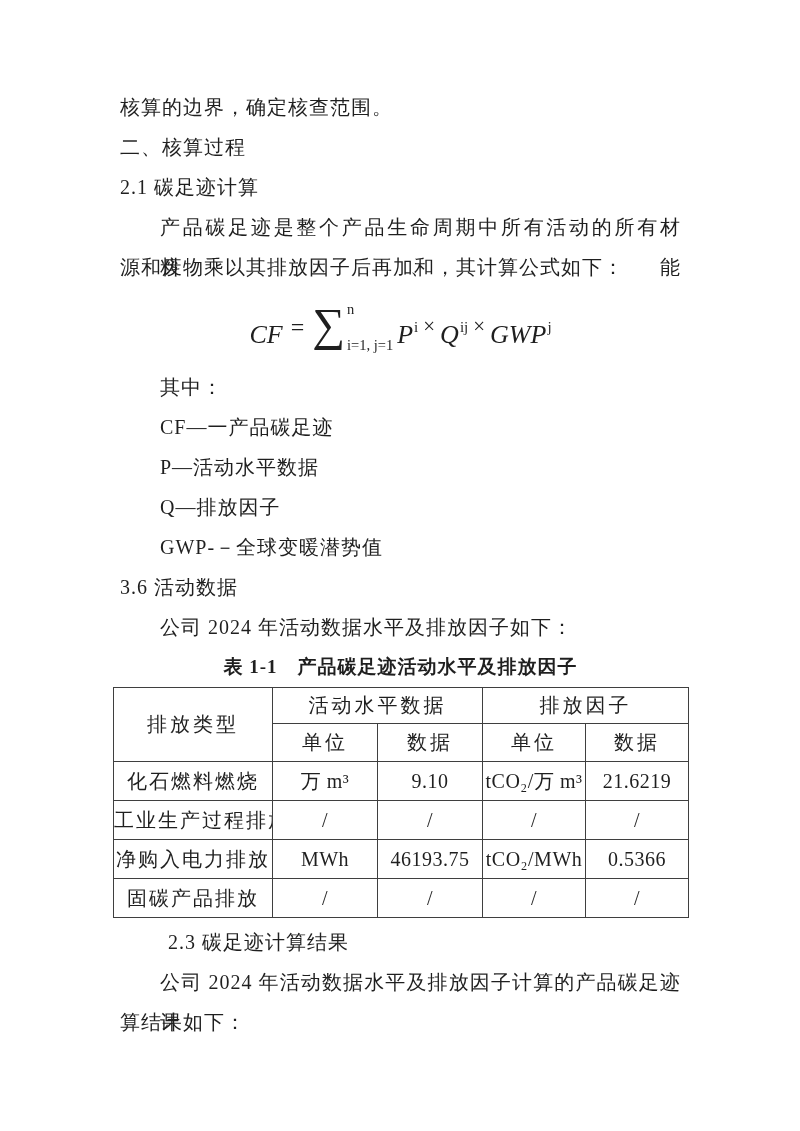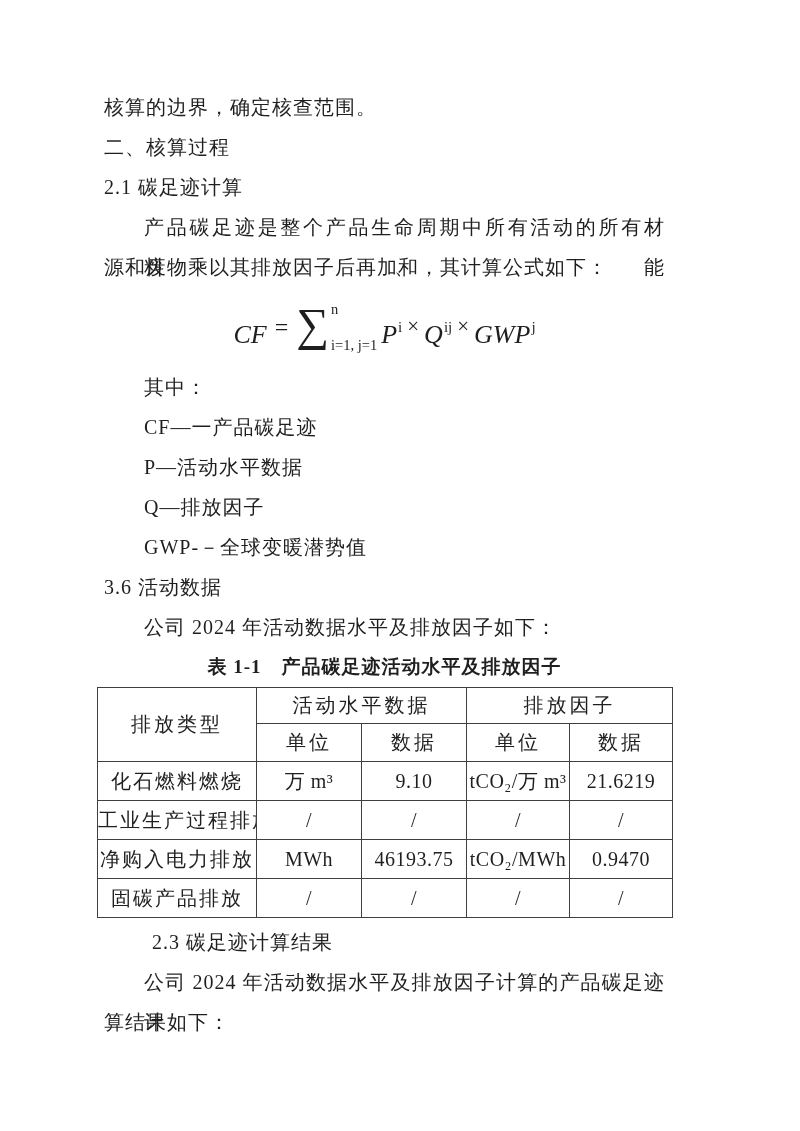--- a/index.html
+++ b/index.html
@@ -7,21 +7,21 @@
     position: relative;
     width: 800px;
     height: 1131px;
     background: #ffffff;
     font-family: "Liberation Serif", "DejaVu Serif", serif;
     color: #1f1f1f;
     overflow: hidden;
   }
   .content {
     position: absolute;
-    left: 104px;
+    left: 120px;
     top: 87px;
     width: 561px;
     font-family: Liberation Serif, serif;
   }
   .line {
     height: 40px;
     line-height: 40px;
     font-size: 20px;
     letter-spacing: 1px;
     white-space: nowrap;
@@ -176,21 +176,21 @@
           <td class="num">/</td>
           <td class="num">/</td>
           <td class="num">/</td>
           <td class="num">/</td>
         </tr>
         <tr class="dr">
           <td class="cjk-cell">净购入电力排放</td>
           <td class="num">MWh</td>
           <td class="num">46193.75</td>
           <td class="num">tCO₂/MWh</td>
-          <td class="num">0.9470</td>
+          <td class="num">0.5366</td>
         </tr>
         <tr class="dr">
           <td class="cjk-cell">固碳产品排放</td>
           <td class="num">/</td>
           <td class="num">/</td>
           <td class="num">/</td>
           <td class="num">/</td>
         </tr>
       </tbody>
     </table>

